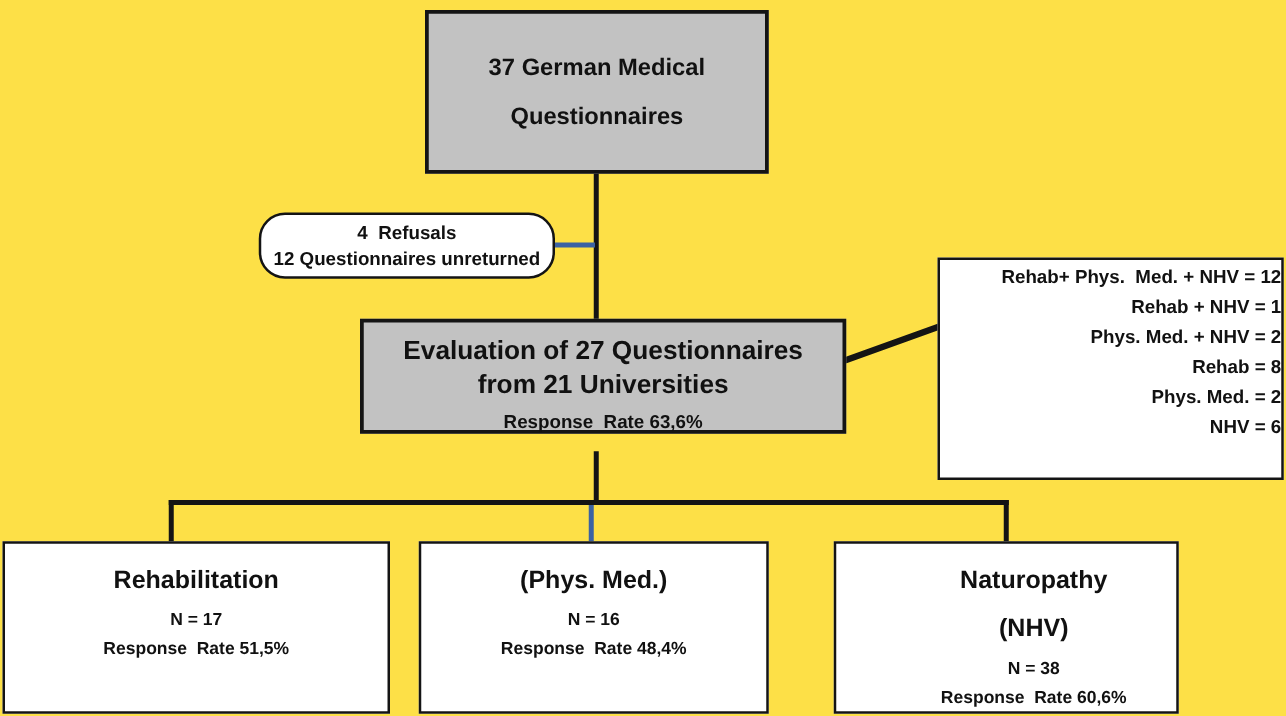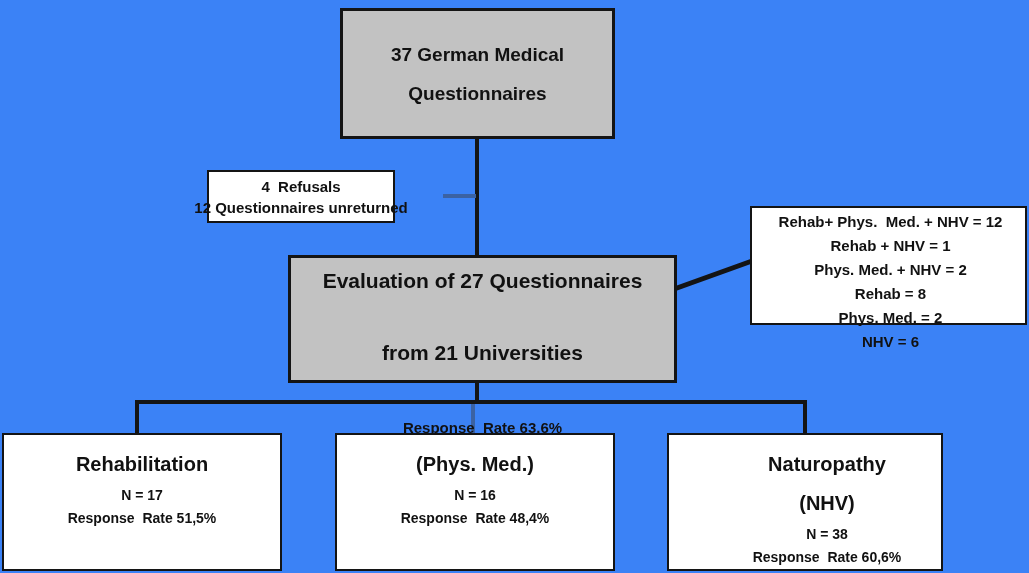--- a/index.html
+++ b/index.html
@@ -1,20 +1,20 @@
 <!DOCTYPE html>
 <html><head>
 <meta charset="utf-8">
 <style>
   html, body { margin: 0; padding: 0; background: #ffffff; }
   .canvas {
     position: relative;
     width: 1029px;
     height: 573px;
-    background: #3b82f6;
+    background: #fde047;
     font-family: "Liberation Sans", sans-serif;
     font-weight: bold;
     color: #111111;
     overflow: hidden;
   }
   .box {
     position: absolute;
     box-sizing: border-box;
     background: #ffffff;
     border: 2px solid #141414;
@@ -24,37 +24,37 @@
     text-align: center;
   }
   .box .txt { white-space: pre; }
   .gray { background: #c2c2c2; }
 
   
   .top-box { left: 340px; top: 8px; width: 275px; height: 131px; border-width: 3px; justify-content: center; }
   .top-box .txt { font-size: 19px; line-height: 39px; }
 
   
-  .refusals-box { left: 207px; top: 170px; width: 188px; height: 53px; justify-content: center; }
+  .refusals-box { left: 207px; top: 170px; width: 237px; height: 53px; justify-content: center; border-radius: 21px; }
   .refusals-box .txt { font-size: 15px; line-height: 21px; }
 
   
-  .eval-box { left: 288px; top: 255px; width: 389px; height: 128px; border-width: 3px; padding-top: 9px; gap: 45px; }
+  .eval-box { left: 288px; top: 255px; width: 389px; height: 92px; border-width: 3px; padding-top: 9px; }
   .eval-box .title { font-size: 21px; line-height: 27px; white-space: pre; }
   .eval-box .rr { font-size: 15px; line-height: 20px; margin-top: 7px; white-space: pre; }
 
   
-  .breakdown-box { left: 750px; top: 206px; width: 277px; height: 119px; align-items: center; text-align: left; padding: 2px 0 0 4px; }
+  .breakdown-box { left: 750px; top: 206px; width: 277px; height: 178px; align-items: flex-end; text-align: left; padding: 2px 0 0 4px; }
   .breakdown-box .txt { font-size: 15px; line-height: 24px; }
 
   
   .bottom-box { top: 433px; height: 138px; padding-top: 10px; }
   .bottom-box .title { font-size: 20px; line-height: 39px; white-space: pre; }
   .bottom-box .sub { font-size: 14px; line-height: 23px; white-space: pre; }
-  .rehab-box { left: 2px; width: 280px; }
+  .rehab-box { left: 2px; width: 310px; }
   .physmed-box { left: 335px; width: 280px; }
   .nhv-box { left: 667px; width: 276px; padding-left: 44px; }
 
   
   .conn { position: absolute; }
   .conn.black { background: #141414; }
   .conn.blue { background: #3b62a3; }
   .v-top { left: 475px; top: 137px; width: 4px; height: 119px; }
   .h-refusals { left: 443px; top: 194px; width: 33px; height: 4px; }
   .v-mid { left: 475px; top: 361px; width: 4px; height: 42px; }

